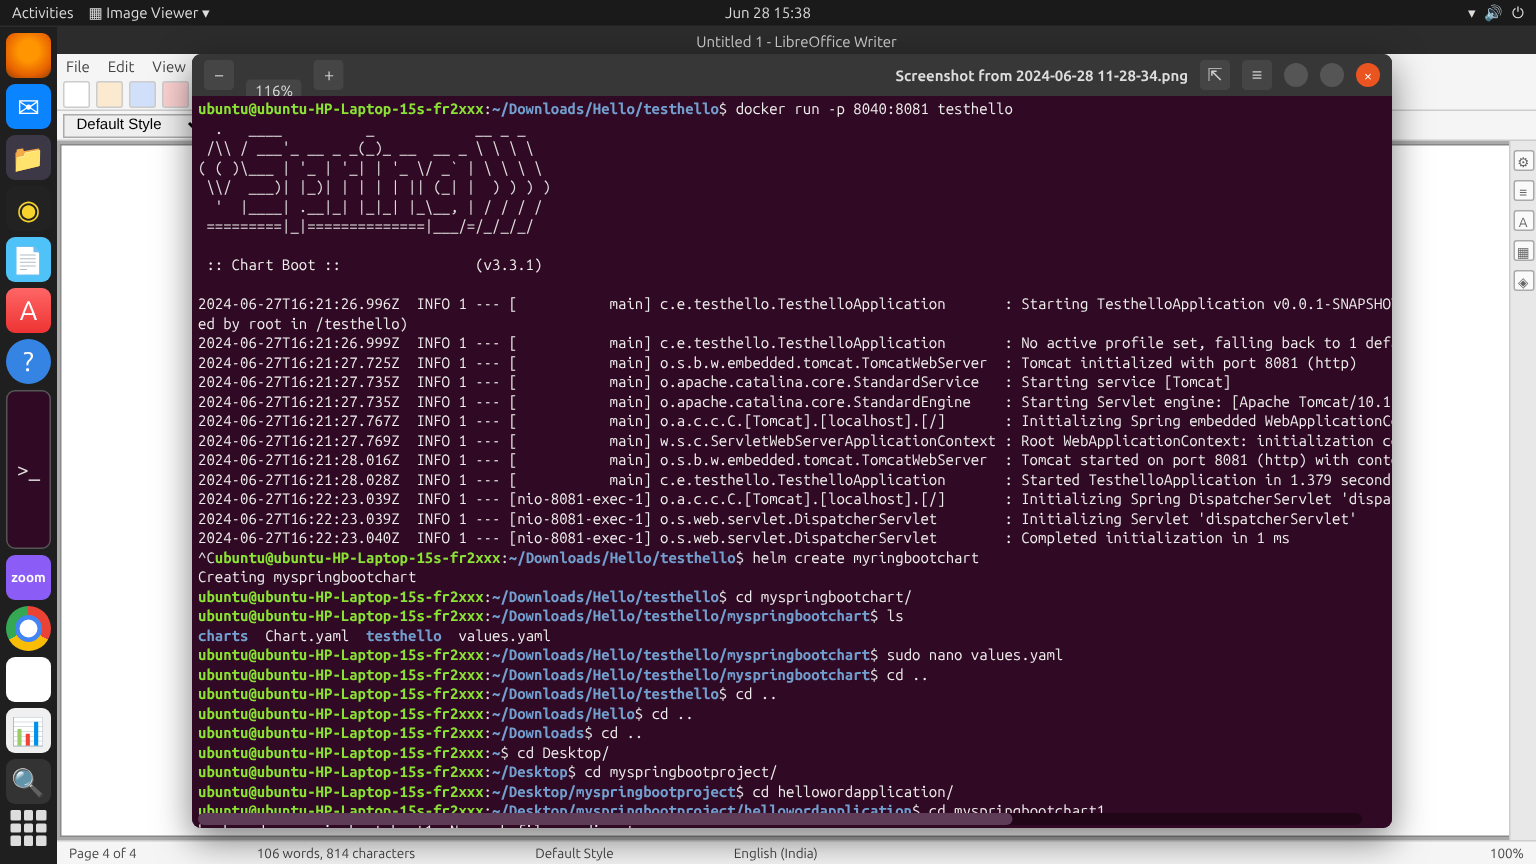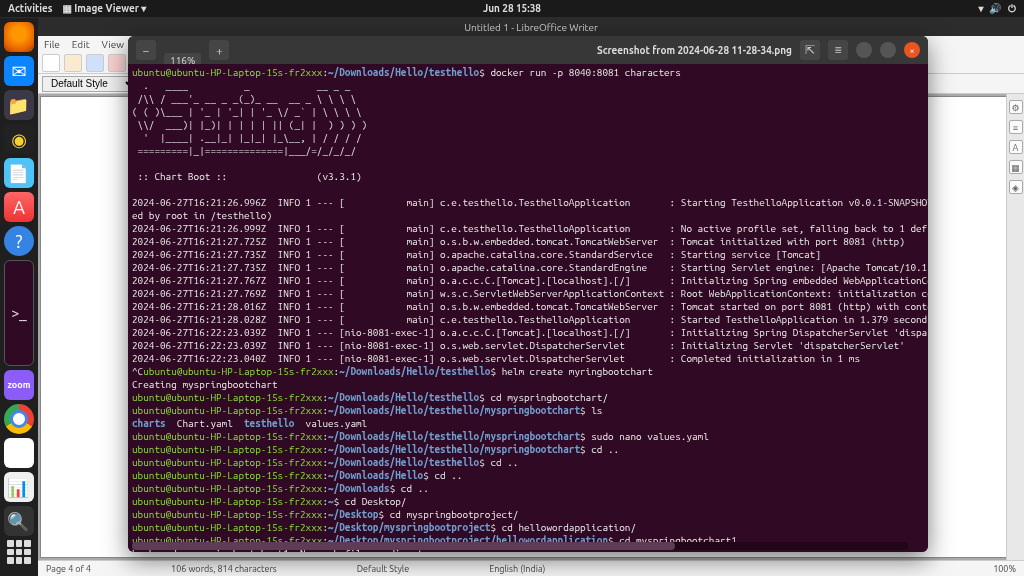--- a/index.html
+++ b/index.html
@@ -1,18 +1,18 @@
 <!DOCTYPE html>
 <html><head>
 <meta charset="utf-8">
 <style>
 * { margin: 0; padding: 0; box-sizing: border-box; }
 body { font-family: Ubuntu, sans-serif; background: #2c2c2c; width: 1024px; height: 576px; overflow: hidden; position: relative; }
 
-.top-bar { height: 17px; background: #1a1a1a; color: #ddd; display: flex; align-items: center; justify-content: space-between; font-size: 10px; padding: 0 8px; font-weight: bold; }
+.top-bar { height: 17px; background: #1a1a1a; color: #ddd; display: flex; align-items: center; justify-content: space-between; font-size: 10px; padding: 0 8px; }
 .top-bar .left { display: flex; gap: 10px; align-items: center; }
 .top-bar .center { position: absolute; left: 50%; transform: translateX(-50%); }
 .top-bar .right { display: flex; gap: 6px; align-items: center; }
 
 .dock { position: absolute; left: 0; top: 18px; bottom: 0; width: 38px; background: rgba(30,30,30,0.9); display: flex; flex-direction: column; align-items: center; padding-top: 4px; gap: 4px; }
 .dock-icon { width: 30px; height: 30px; border-radius: 6px; display: flex; align-items: center; justify-content: center; font-size: 18px; color: #fff; }
 .dock-icon.firefox { background: radial-gradient(circle at 50% 40%, #ff9500 30%, #e66000 70%, #8c3d00); }
 .dock-icon.thunderbird { background: #0a84ff; }
 .dock-icon.files { background: #3d3846; }
 .dock-icon.rhythmbox { background: #222; color: #f6d32d; }
@@ -44,21 +44,21 @@
 
 .image-viewer { position: absolute; left: 128px; top: 36px; width: 800px; height: 516px; background: #333; border-radius: 6px; box-shadow: 0 8px 24px rgba(0,0,0,0.5); display: flex; flex-direction: column; overflow: hidden; }
 .iv-header { height: 28px; background: #373737; display: flex; align-items: center; padding: 0 8px; gap: 8px; }
 .iv-btn { width: 20px; height: 20px; background: #454545; border-radius: 3px; display: flex; align-items: center; justify-content: center; color: #ccc; font-size: 12px; }
 .iv-zoom { background: #454545; color: #ddd; font-size: 10px; padding: 2px 6px; border-radius: 3px; margin-top: 20px; }
 .iv-title { flex: 1; text-align: right; color: #ddd; font-size: 10px; font-weight: bold; }
 .iv-close { width: 16px; height: 16px; background: #e95420; border-radius: 50%; display: flex; align-items: center; justify-content: center; color: #fff; font-size: 10px; }
 .iv-min { width: 16px; height: 16px; background: #555; border-radius: 50%; }
 
 .terminal { flex: 1; background: #300a24; font-family: 'Ubuntu Mono', monospace; font-size: 10px; line-height: 13px; color: #e0e0e0; padding: 2px 4px; overflow: hidden; white-space: pre; position: relative; }
-.terminal .g { color: #8ae234; font-weight: normal; }
+.terminal .g { color: #8ae234; font-weight: bold; }
 .terminal .b { color: #729fcf; font-weight: bold; }
 .terminal .w { color: #eeeeec; }
 .terminal-scroll { position: absolute; bottom: 2px; left: 4px; right: 20px; height: 8px; background: #200617; border-radius: 4px; }
 .terminal-scroll-thumb { position: absolute; left: 0; width: 70%; height: 100%; background: #5e3b56; border-radius: 4px; }
 </style>
 </head>
 <body>
 
 <div class="top-bar">
   <div class="left">
@@ -141,21 +141,21 @@
     <div class="iv-btn">−</div>
     <div class="iv-zoom">116%</div>
     <div class="iv-btn">+</div>
     <div class="iv-title">Screenshot from 2024-06-28 11-28-34.png</div>
     <div class="iv-btn">⇱</div>
     <div class="iv-btn">≡</div>
     <div class="iv-min"></div>
     <div class="iv-min"></div>
     <div class="iv-close">×</div>
   </div>
-  <div class="terminal"><span class="g">ubuntu@ubuntu-HP-Laptop-15s-fr2xxx</span>:<span class="b">~/Downloads/Hello/testhello</span>$ <span class="w">docker run -p 8040:8081 characters</span>
+  <div class="terminal"><span class="g">ubuntu@ubuntu-HP-Laptop-15s-fr2xxx</span>:<span class="b">~/Downloads/Hello/testhello</span>$ <span class="w">docker run -p 8040:8081 testhello</span>
   .   ____          _            __ _ _
  /\\ / ___'_ __ _ _(_)_ __  __ _ \ \ \ \
 ( ( )\___ | '_ | '_| | '_ \/ _` | \ \ \ \
  \\/  ___)| |_)| | | | | || (_| |  ) ) ) )
   '  |____| .__|_| |_|_| |_\__, | / / / /
  =========|_|==============|___/=/_/_/_/
 
 <span class="w"> :: Chart Boot ::                (v3.3.1)</span>
 
 <span class="w">2024-06-27T16:21:26.996Z  INFO 1 --- [           main] c.e.testhello.TesthelloApplication       : Starting TesthelloApplication v0.0.1-SNAPSHOT</span>

